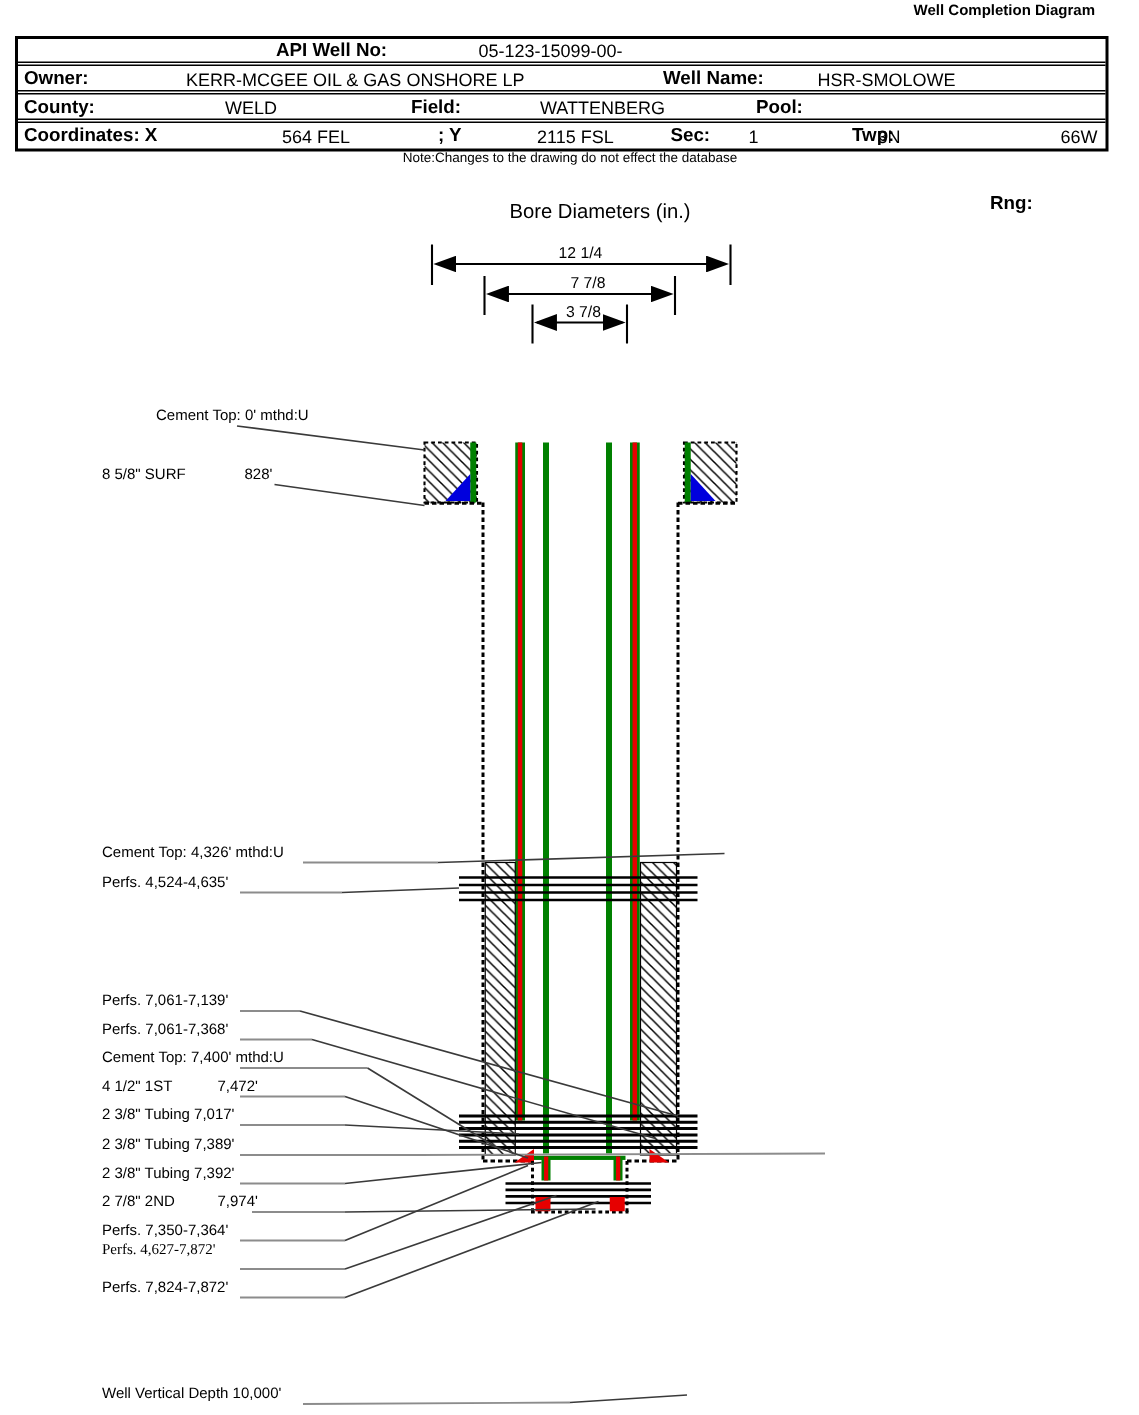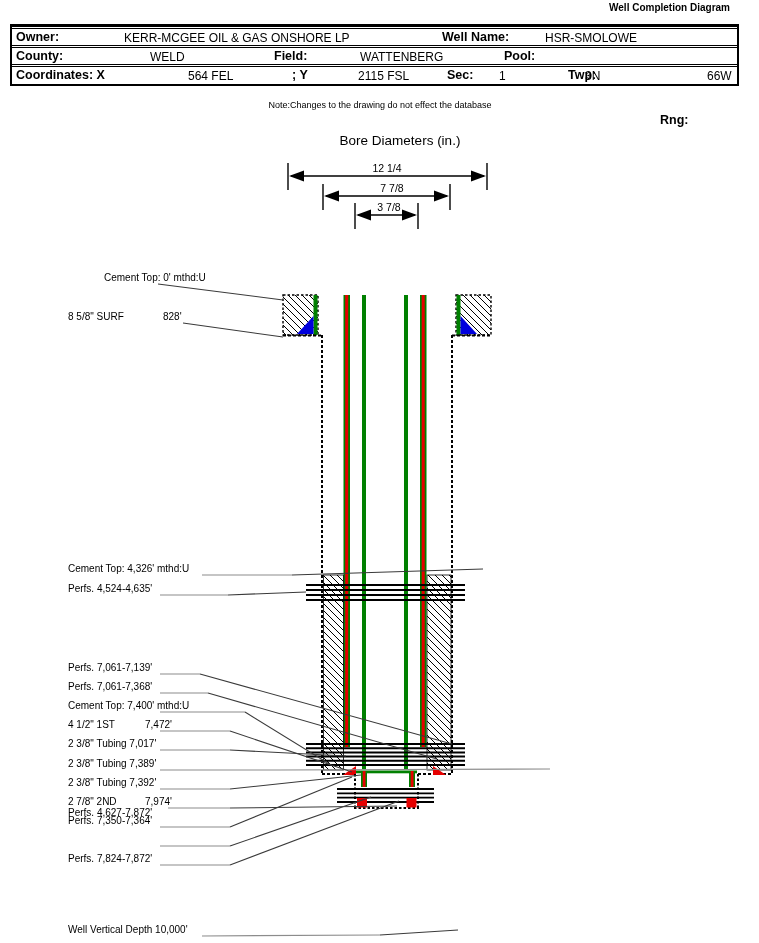--- a/index.html
+++ b/index.html
@@ -27,20 +27,24 @@
   .dimtxt{font-size:10.5px;fill:#000;font-family:"Liberation Sans",sans-serif;}
 </style>
 </head>
 <body>
 
 <div id="page">
 
   <div class="abs" id="doc-title">Well Completion Diagram</div>
 
   <div class="abs" id="hdr-table">
+    <div class="hrow r1">
+      <span class="hlbl" style="left:172px;top:0;">API Well No:</span>
+      <span class="hval" style="left:307px;top:1px;">05-123-15099-00-</span>
+    </div>
     <div class="hrow r2">
       <span class="hlbl" style="left:4px;">Owner:</span>
       <span class="hval" style="left:112px;">KERR-MCGEE OIL &amp; GAS ONSHORE LP</span>
       <span class="hlbl" style="left:430px;">Well Name:</span>
       <span class="hval" style="left:533px;">HSR-SMOLOWE</span>
     </div>
     <div class="hrow r3">
       <span class="hlbl" style="left:4px;">County:</span>
       <span class="hval" style="left:138px;">WELD</span>
       <span class="hlbl" style="left:262px;">Field:</span>
@@ -71,21 +75,21 @@
   <div class="ann" style="top:583px;"><span>Perfs. 4,524-4,635'</span></div>
   <div class="ann" style="top:662px;"><span>Perfs. 7,061-7,139'</span></div>
   <div class="ann" style="top:681px;"><span>Perfs. 7,061-7,368'</span></div>
   <div class="ann" style="top:700px;"><span>Cement Top: 7,400' mthd:U</span></div>
   <div class="ann" style="top:719px;"><span>4 1/2" 1ST</span><span class="depth" style="left:77px;">7,472'</span></div>
   <div class="ann" style="top:738px;"><span>2 3/8" Tubing 7,017'</span></div>
   <div class="ann" style="top:758px;"><span>2 3/8" Tubing 7,389'</span></div>
   <div class="ann" style="top:777px;"><span>2 3/8" Tubing 7,392'</span></div>
   <div class="ann" style="top:796px;"><span>2 7/8" 2ND</span><span class="depth" style="left:77px;">7,974'</span></div>
   <div class="ann" style="top:815px;"><span>Perfs. 7,350-7,364'</span></div>
-  <div class="ann" style="top:807px;"><span>Perfs. 4,627-7,872'</span></div>
+  <div class="ann" style="top:828px;font-family:Liberation Serif, serif;"><span>Perfs. 4,627-7,872'</span></div>
   <div class="ann" style="top:853px;"><span>Perfs. 7,824-7,872'</span></div>
   <div class="ann" style="top:924px;"><span>Well Vertical Depth 10,000'</span></div>
 
   <svg width="759" height="943" viewBox="0 0 759 943">
     <defs>
       <pattern id="hatch" patternUnits="userSpaceOnUse" width="7" height="7">
         <path d="M0,0 L7,7 M-1.75,5.25 L1.75,8.75 M5.25,-1.75 L8.75,1.75" stroke="#000" stroke-width="1"></path>
       </pattern>
       <marker id="ah" markerWidth="11" markerHeight="8" refX="9.5" refY="4" orient="auto-start-reverse">
         <path d="M0,0 L11,4 L0,8 z" fill="#000"></path>

